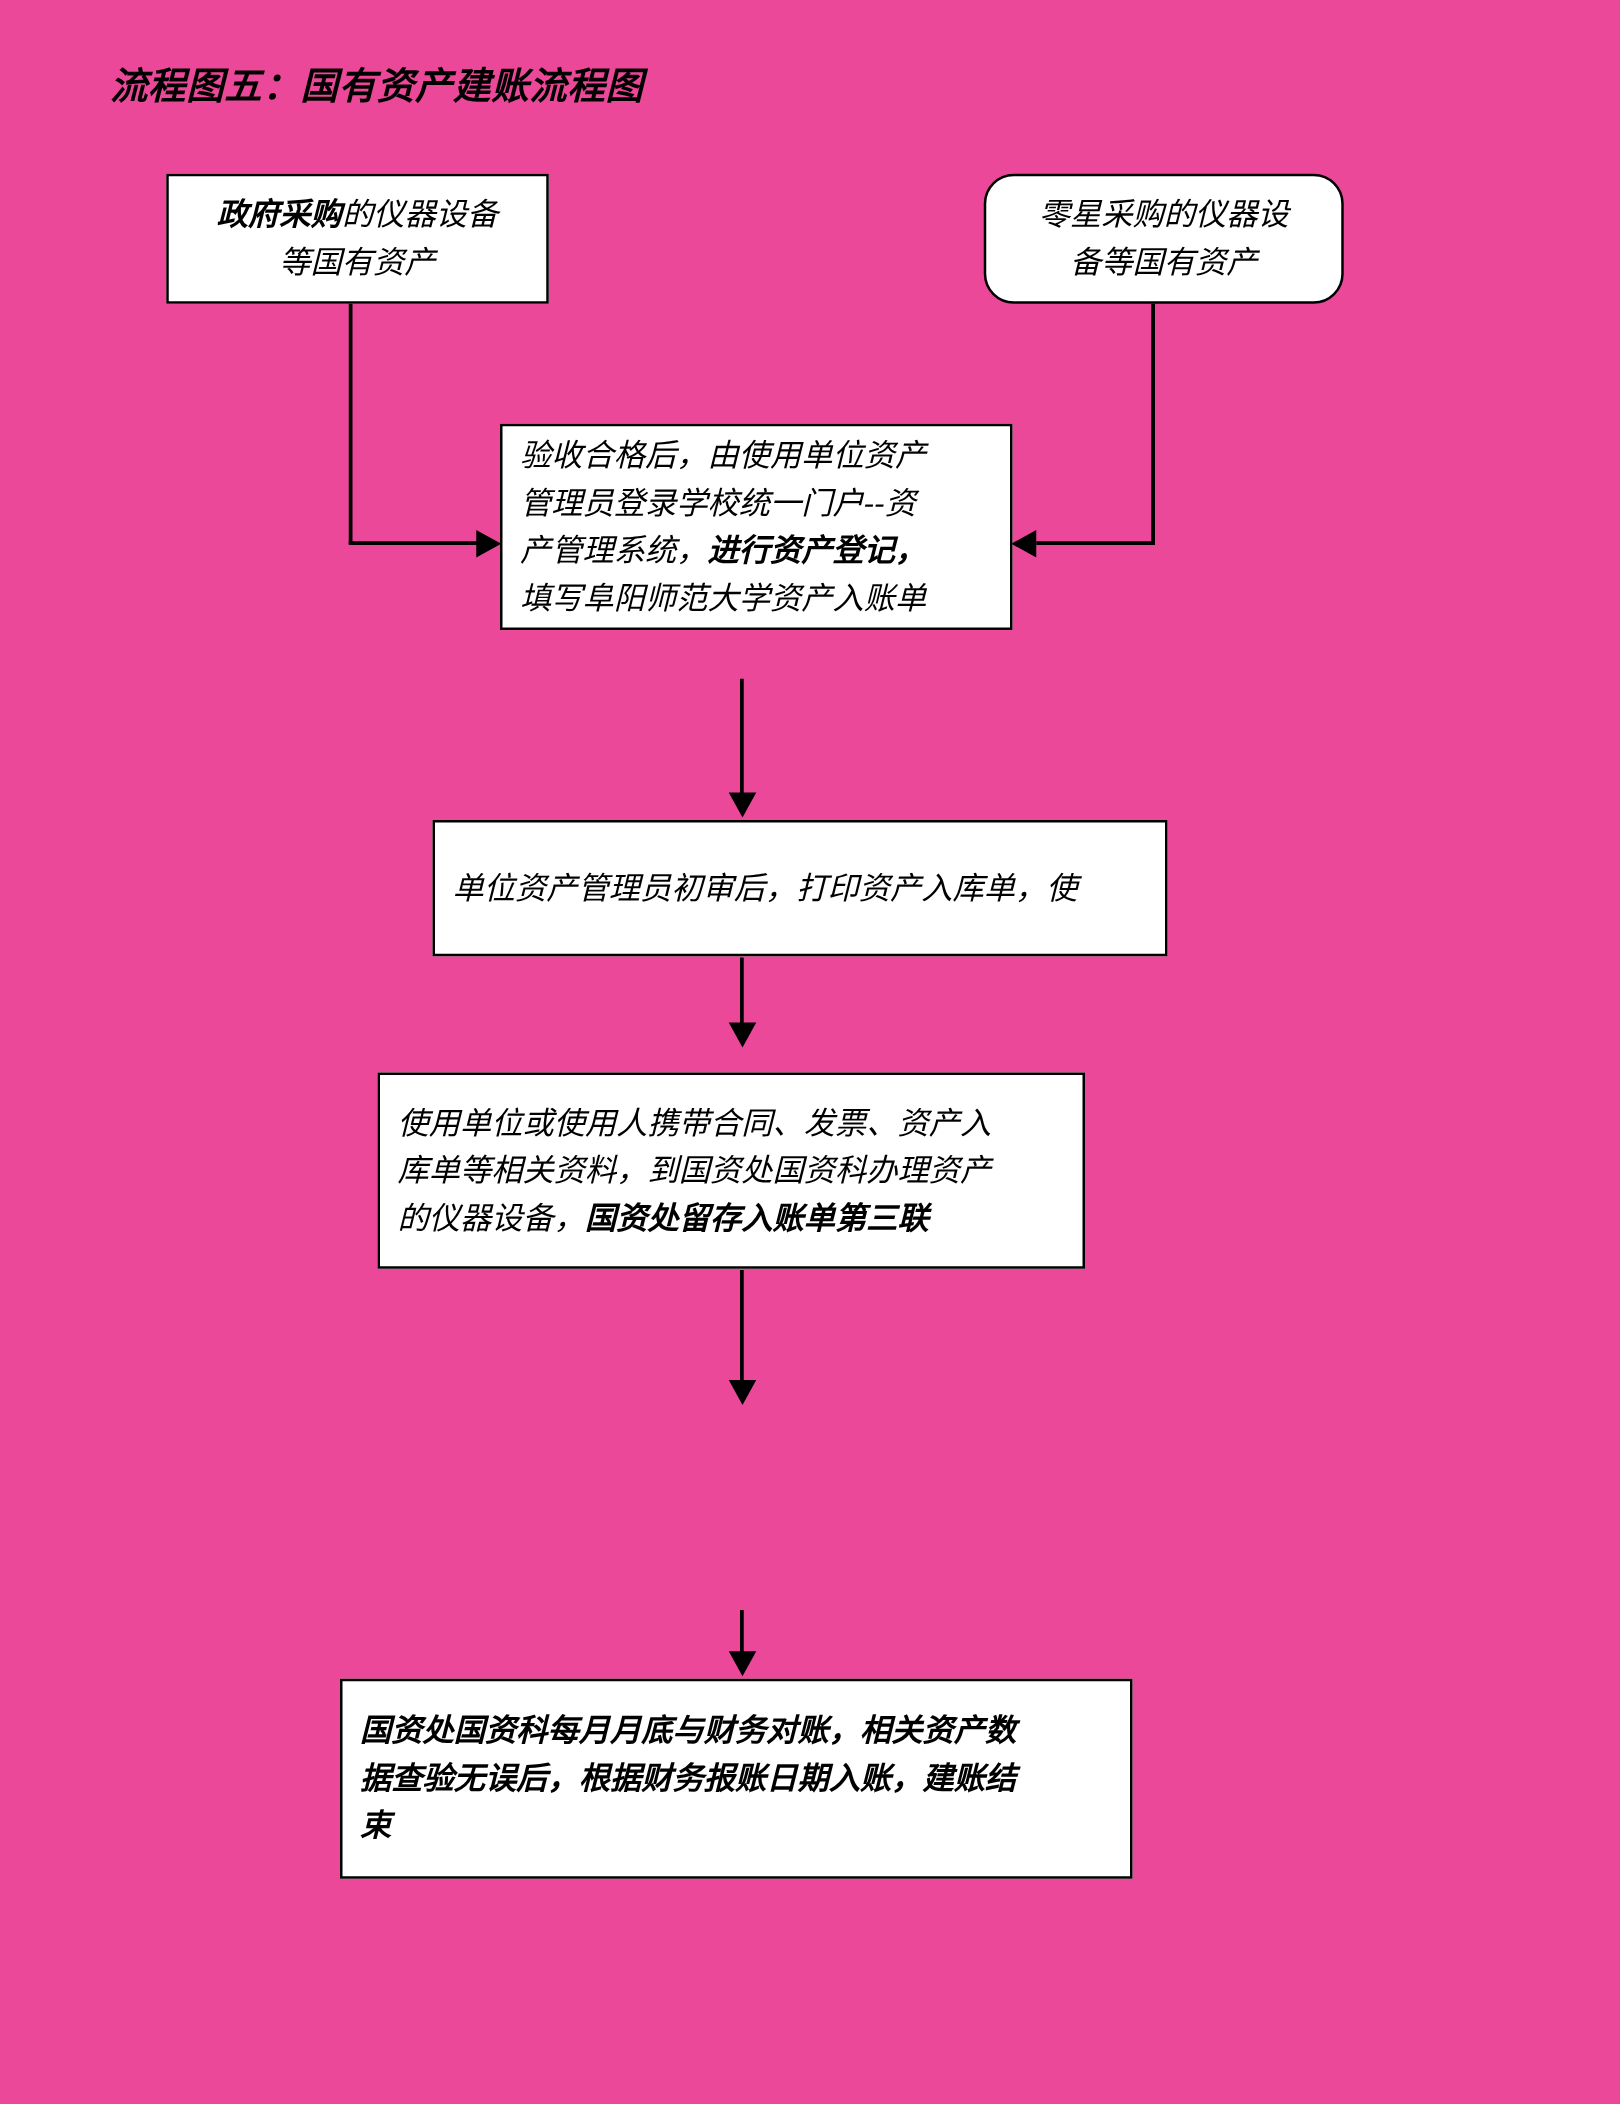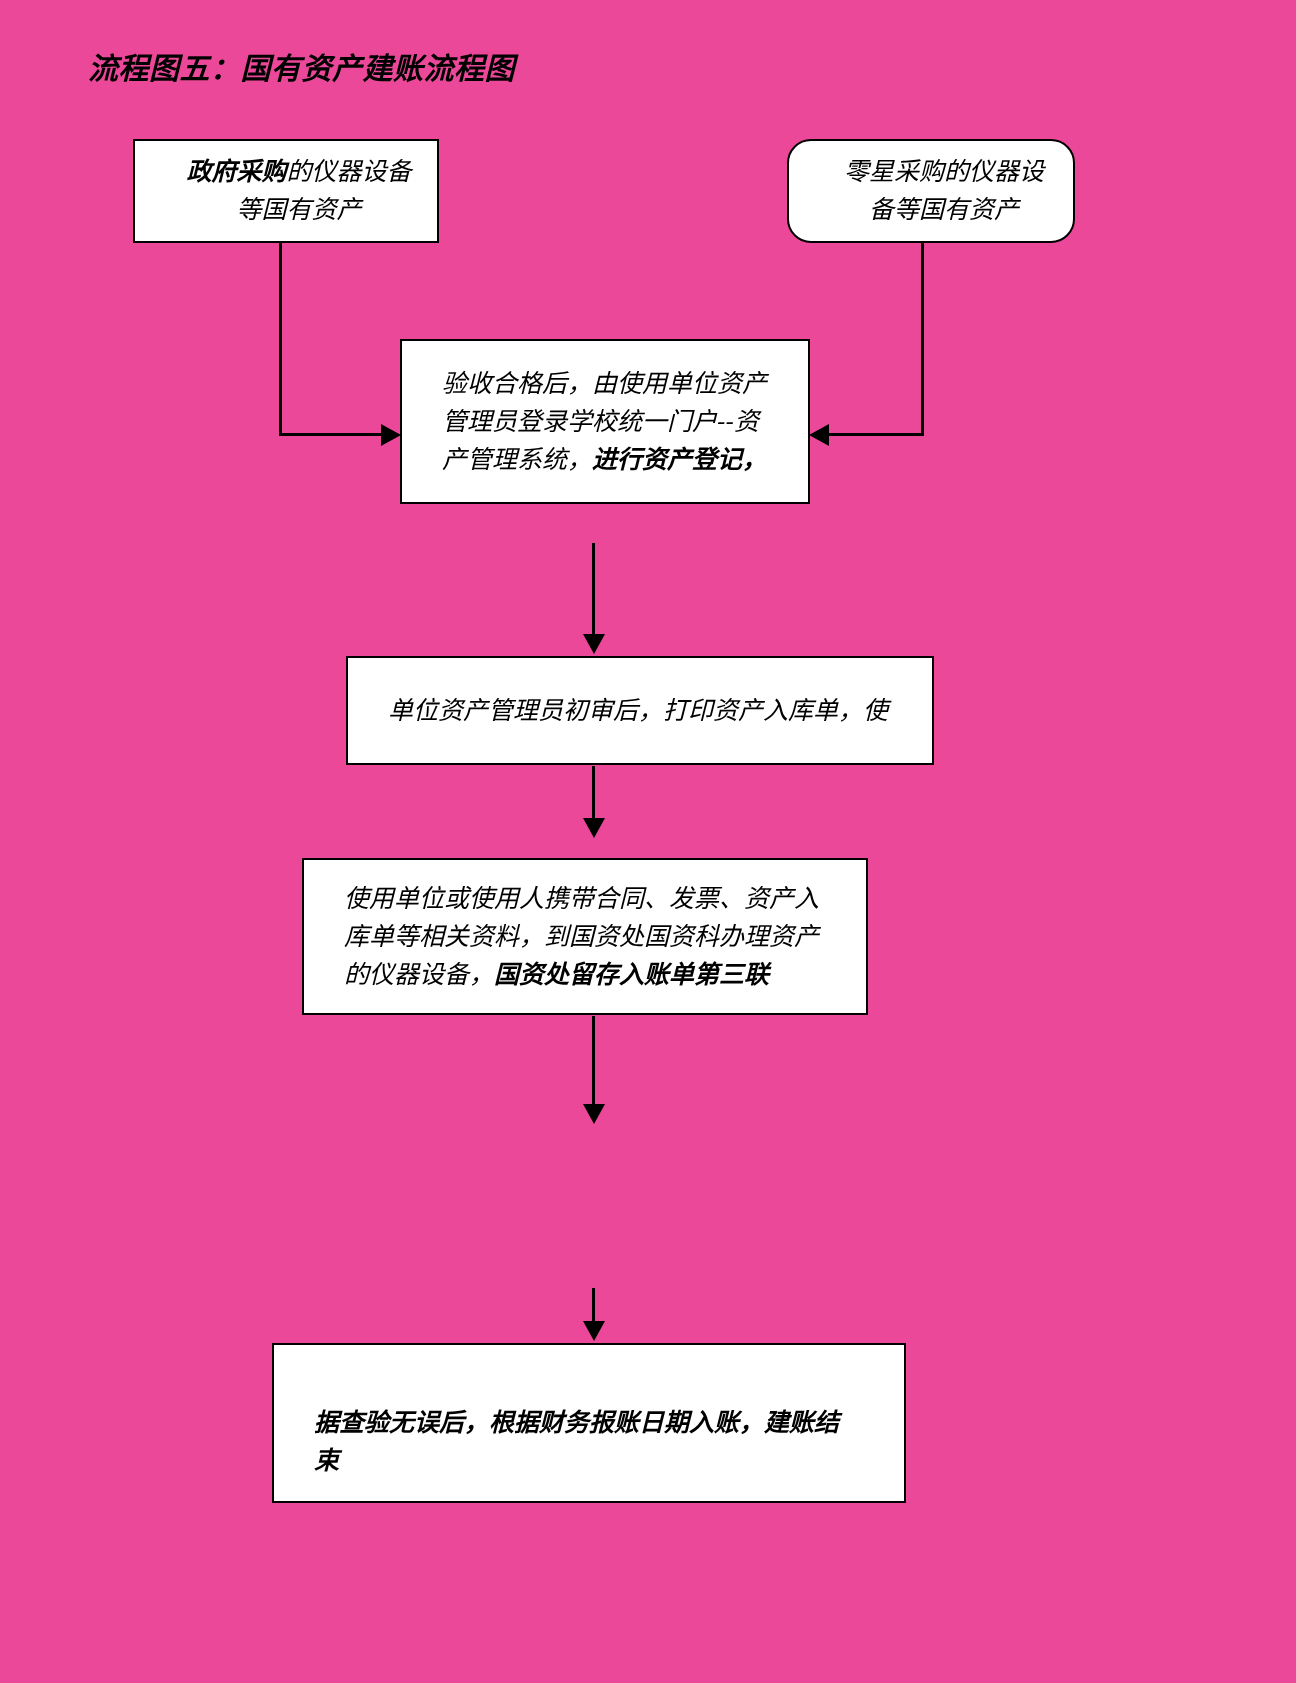--- a/index.html
+++ b/index.html
@@ -37,21 +37,20 @@
   .node {
     position: absolute;
     box-sizing: border-box;
     border: 2.5px solid #000000;
     background: #ffffff;
     display: flex;
     align-items: center;
     font-family: "DejaVu Serif", "Liberation Serif", serif;
     font-size: 25px;
     line-height: 1.52;
-    padding-left: 26px;
   }
   .node .txt {
     width: 100%;
     padding: 0 14px;
   }
   .node.center .txt { text-align: center; }
   .node.just .txt   { text-align: left; }
 
   .b { font-weight: 700; }
 
@@ -113,41 +112,42 @@
       <span>零星采购的仪器设</span><br>
       <span>备等国有资产</span>
     </div>
   </div>
 
   <div class="node just" id="node-register">
     <div class="txt">
       <span>验收合格后，由使用单位资产</span><br>
       <span>管理员登录学校统一门户--资</span><br>
       <span>产管理系统，</span><span class="b">进行资产登记，</span><br>
+      <span>填写阜阳师范大学资产入账单</span>
     </div>
   </div>
 
   <div class="node just" id="node-review">
     <div class="txt">
       <span>单位资产管理员初审后，打印资产入库单，使</span><br>
     </div>
   </div>
 
   <div class="node just" id="node-storage">
     <div class="txt">
       <span>使用单位或使用人携带合同、发票、资产入</span><br>
       <span>库单等相关资料，到国资处国资科办理资产</span><br>
       <span>的仪器设备，</span><span class="b">国资处留存入账单第三联</span>
     </div>
   </div>
 
 
   <div class="node just" id="node-recon">
     <div class="txt b">
-      <br>
+      <span>国资处国资科每月月底与财务对账，相关资产数</span><br>
       <span>据查验无误后，根据财务报账日期入账，建账结</span><br>
       <span>束</span>
     </div>
   </div>
 
   <div class="ln v" style="left:279px; top:243px; height:192px;"></div>
   <div class="ln h" style="left:279px; top:433px; width:104px;"></div>
   <div class="arw right" style="left:381px; top:424px;"></div>
 
   <div class="ln v" style="left:921px; top:243px; height:192px;"></div>

